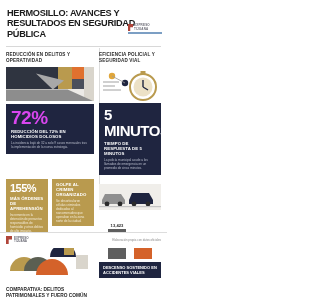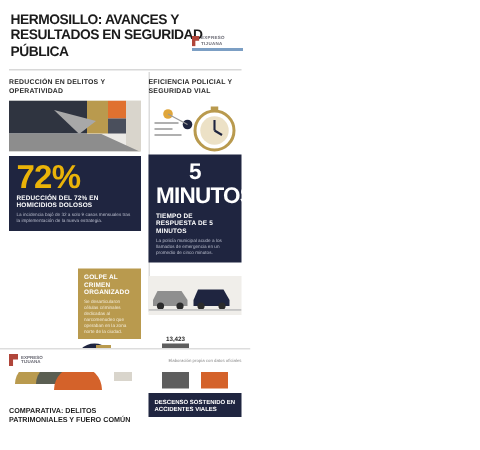--- a/index.html
+++ b/index.html
@@ -42,24 +42,24 @@
   .art {
     position:relative; height:34px; margin-top:4px; overflow:hidden;
     background:#eceae6;
   }
   .sq { position:absolute; }
 
   
   .card { background:#1f2540; padding:4px 5px 5px 5px; position:relative; }
   .card.gold { background:#b99a4e; }
   .bignum {
-    font-size:22px; line-height:19px; font-weight:bold; color:#eab308;
+    font-size:19px; line-height:19px; font-weight:bold; color:#d946ef;
     letter-spacing:-0.5px;
   }
-  .bignum.white { color:#ffffff; font-size:15px; line-height:16px;text-align:center; }
+  .bignum.white { color:#ffffff; font-size:15px; line-height:16px; }
   .bignum.gold { color:#c9a95c; }
   .cap {
     font-size:4.3px; line-height:5px; font-weight:bold; color:#ffffff;
     text-transform:uppercase; margin-top:2px; letter-spacing:.1px;
   }
   .body {
     font-size:3.1px; line-height:4px; color:#b9bdcc; margin-top:2px;
   }
   .card.gold .cap { color:#ffffff; }
   .card.gold .body { color:#f2ead6; }
@@ -175,20 +175,25 @@
   </div>
 
   <div class="main" style="padding-top:4px;">
     <div class="colL">
 
       <div class="card gold" style="width:42px;float:right;margin-left:4px;padding:3px 4px;">
         <div class="cap" style="margin-top:0;">GOLPE AL CRIMEN ORGANIZADO</div>
         <div class="body">Se desarticularon células criminales dedicadas al narcomenudeo que operaban en la zona norte de la ciudad.</div>
       </div>
 
+      <div class="card gold" style="width:42px;padding:3px 4px;">
+        <div class="bignum gold" style="color:#ffffff;font-size:11px;line-height:12px;">155%</div>
+        <div class="cap">MÁS ÓRDENES DE APREHENSIÓN</div>
+        <div class="body">Incremento en la detención de presuntos responsables de homicidio y otros delitos de alto impacto.</div>
+      </div>
 
       <div class="circles" style="clear:both;">
         <svg width="88" height="40" viewBox="0 0 88 40">
           <path d="M4 30 A14 14 0 0 1 32 30 L18 30 Z" fill="#b99a4e"></path>
           <path d="M18 30 A14 14 0 0 1 46 30 L32 30 Z" fill="#5b5f52"></path>
           <path d="M30 34 A16 16 0 0 1 62 34 L46 34 Z" fill="#d4622a"></path>
           <path d="M44 16 A13 13 0 0 1 70 16 L57 16 Z" fill="#1f2540"></path>
           <rect x="58" y="4" width="10" height="10" fill="#b99a4e"></rect>
           <rect x="70" y="14" width="12" height="14" fill="#d9d5cc"></rect>
         </svg>

